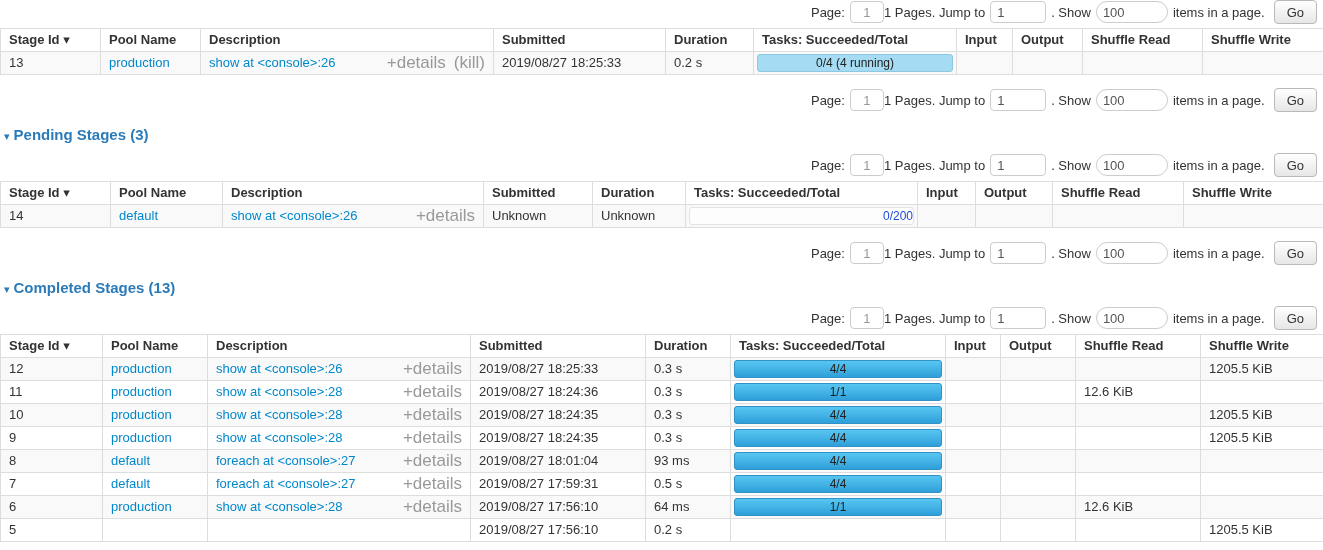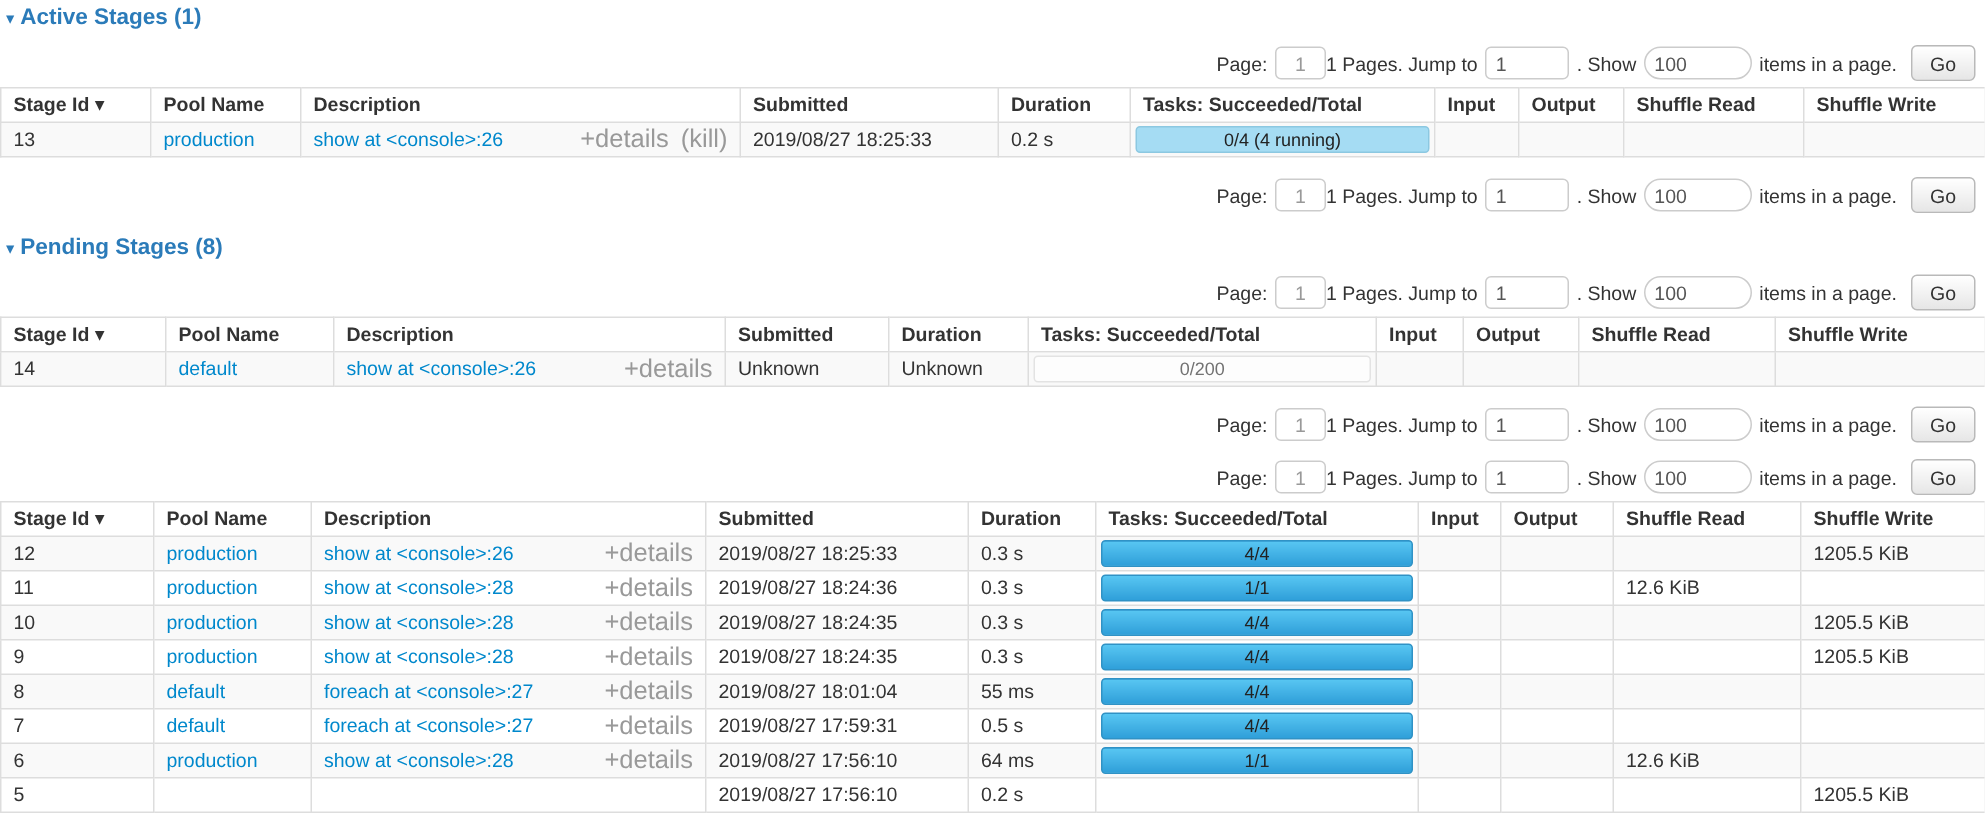--- a/index.html
+++ b/index.html
@@ -42,30 +42,27 @@
   .desc-right { float:right; color:#999; font-size:17px; }
   .desc-right .muted { color:#999; cursor:pointer; }
   .desc-right .kill { margin-left:8px; }
   td.tasks-cell { padding:2px 3px; }
   .pbar {
     height:18px; width:100%; border:1px solid; border-radius:3px;
     text-align:center; font-size:12px; line-height:16px; color:#222;
   }
   .pbar.full   { background:linear-gradient(to bottom,var(--bar_full_top,#58c6f2),var(--bar_full_bottom,#2f9fd9)); border-color:var(--bar_full_border,#3092c5); }
   .pbar.running{ background:var(--bar_running_bg,#a5dcf3); border-color:var(--bar_running_border,#8cc8e1); }
-  .pbar.empty  { background:var(--bar_empty_bg,#fdfdfd); border-color:var(--bar_empty_border,#e3e3e3); color:#737373; }
+  .pbar.empty  { background:var(--bar_empty_bg,#fdfdfd); border-color:var(--bar_empty_border,#e3e3e3); color:#1d4ed8;text-align:right; }
 </style>
 </head>
 <body>
 
 <div id="sections-root">
   <section>
-    <h4 class="stage-heading">
-      <span class="arrow">▾</span><span>Active Stages (1)</span>
-    </h4>
     <div class="pagerow top">
       <div class="page-left">
         <span>Page:</span>
         <input class="pg-input page-input" value="1" style="">
       </div>
       <div class="page-right">
         <span>1 Pages. Jump to</span>
         <input class="pg-input jump-input" value="1" style="">
         <span>. Show</span>
         <input class="pg-input show-input" value="100" style="">
@@ -116,21 +113,21 @@
         <span>. Show</span>
         <input class="pg-input show-input" value="100" style="">
         <span>items in a page.</span>
         <button class="go-btn">Go</button>
       </div>
     </div>
   </section>
 
   <section>
     <h4 class="stage-heading">
-      <span class="arrow">▾</span><span>Pending Stages (8)</span>
+      <span class="arrow">▾</span><span>Pending Stages (3)</span>
     </h4>
     <div class="pagerow top">
       <div class="page-left">
         <span>Page:</span>
         <input class="pg-input page-input" value="1" style="">
       </div>
       <div class="page-right">
         <span>1 Pages. Jump to</span>
         <input class="pg-input jump-input" value="1" style="">
         <span>. Show</span>
@@ -181,20 +178,23 @@
         <input class="pg-input jump-input" value="1" style="">
         <span>. Show</span>
         <input class="pg-input show-input" value="100" style="">
         <span>items in a page.</span>
         <button class="go-btn">Go</button>
       </div>
     </div>
   </section>
 
   <section>
+    <h4 class="stage-heading">
+      <span class="arrow">▾</span><span>Completed Stages (13)</span>
+    </h4>
     <div class="pagerow top">
       <div class="page-left">
         <span>Page:</span>
         <input class="pg-input page-input" value="1" style="">
       </div>
       <div class="page-right">
         <span>1 Pages. Jump to</span>
         <input class="pg-input jump-input" value="1" style="">
         <span>. Show</span>
         <input class="pg-input show-input" value="100" style="">
@@ -272,21 +272,21 @@
             <td></td>
             <td></td>
             <td></td>
             <td>1205.5 KiB</td>
           </tr>
           <tr>
             <td>8</td>
             <td><a>default</a></td>
             <td><span class="desc-right"><span class="muted">+details</span></span><a>foreach at &lt;console&gt;:27</a></td>
             <td>2019/08/27 18:01:04</td>
-            <td>55 ms</td>
+            <td>93 ms</td>
             <td class="tasks-cell">
               <div class="pbar full"><span>4/4</span></div>
             </td>
             <td></td>
             <td></td>
             <td></td>
             <td></td>
           </tr>
           <tr>
             <td>7</td>

